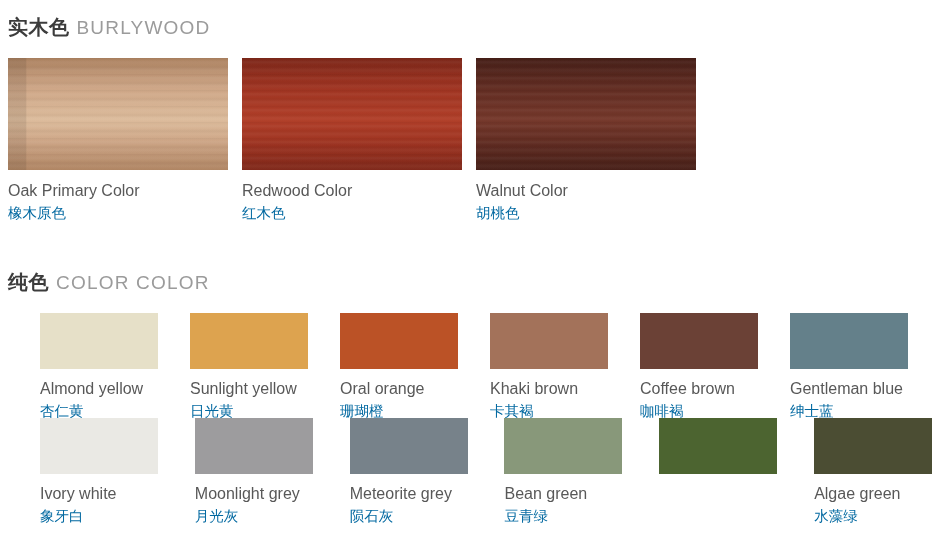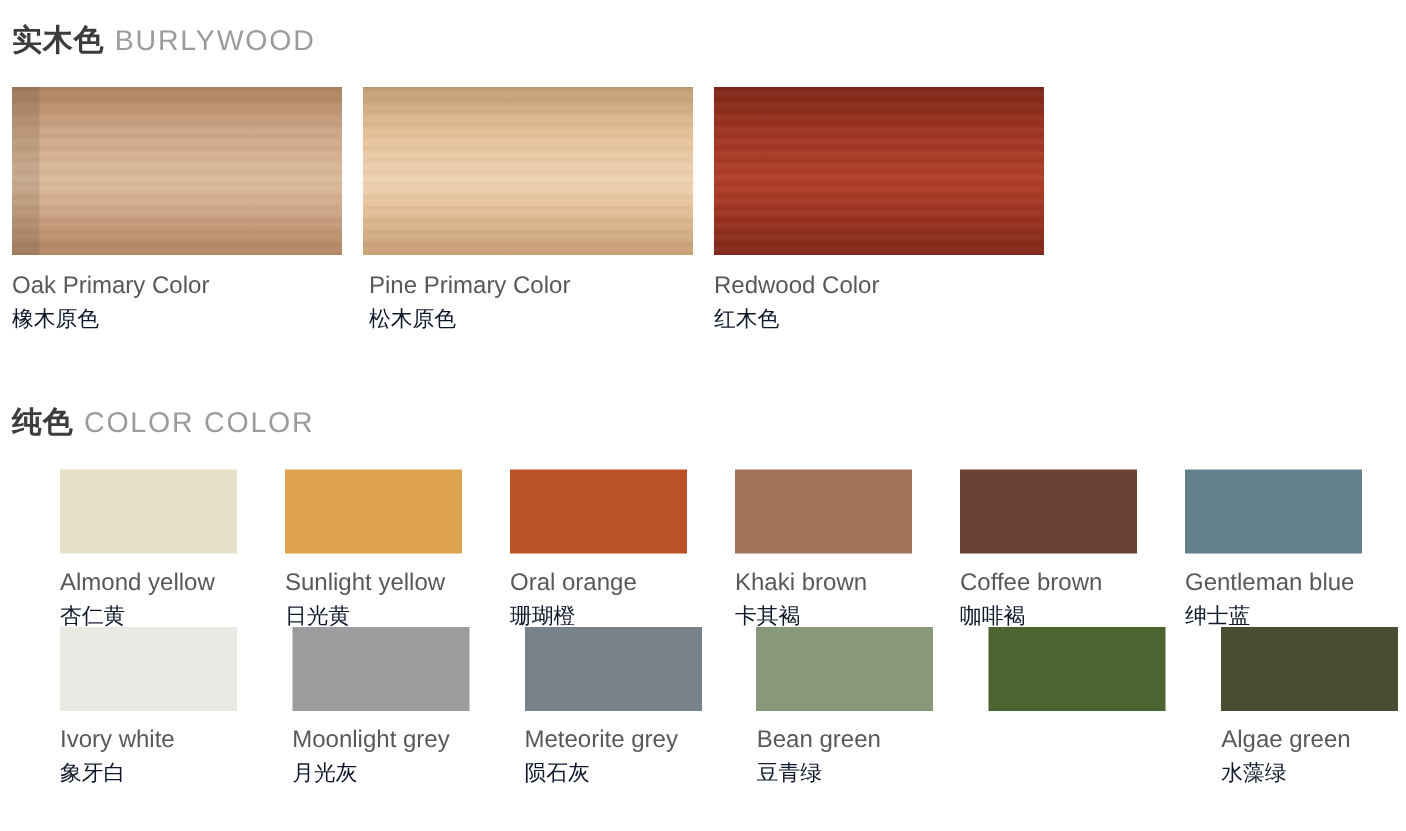--- a/index.html
+++ b/index.html
@@ -91,21 +91,21 @@
 
   
   .cap-en {
     font-size: 16px;
     color: #585858;
     line-height: 1.35;
     white-space: nowrap;
   }
   .cap-cn {
     font-size: 14.5px;
-    color: #0f172a;
+    color: #0369a1;
     line-height: 1.35;
     margin-top: 2px;
     white-space: nowrap;
   }
 
   
   .solid-row {
     position: absolute;
     left: 8px;
     width: 929px;
@@ -141,44 +141,44 @@
         <div class="grain arcs"></div>
         <div class="grain plank"></div>
         <div class="grain shade"></div>
       </div>
       <div class="wood-caption">
         <div class="cap-en">Oak Primary Color</div>
         <div class="cap-cn">橡木原色</div>
       </div>
     </div>
 
-    <div class="wood-item indent-1">
-      <div class="wood-swatch" style="background-color: rgb(226, 188, 148); background-image: linear-gradient(rgb(210, 168, 125) 0%, rgb(226, 188, 148) 22%, rgb(239, 210, 178) 55%, rgb(226, 188, 148) 78%, rgb(210, 168, 125) 100%);">
-        <div class="grain lines"></div>
-        <div class="grain arcs"></div>
-        <div class="grain shade"></div>
-      </div>
-      <div class="wood-caption">
-        <div class="cap-en">Pine Primary Color</div>
-        <div class="cap-cn">松木原色</div>
-      </div>
-    </div>
 
     <div class="wood-item">
       <div class="wood-swatch" style="background-color: rgb(156, 50, 32); background-image: linear-gradient(rgb(134, 42, 27) 0%, rgb(156, 50, 32) 22%, rgb(176, 62, 40) 55%, rgb(156, 50, 32) 78%, rgb(134, 42, 27) 100%);">
         <div class="grain lines"></div>
         <div class="grain arcs"></div>
         <div class="grain shade"></div>
       </div>
       <div class="wood-caption">
         <div class="cap-en">Redwood Color</div>
         <div class="cap-cn">红木色</div>
       </div>
     </div>
 
+    <div class="wood-item">
+      <div class="wood-swatch" style="background-color: rgb(94, 42, 32); background-image: linear-gradient(rgb(75, 33, 25) 0%, rgb(94, 42, 32) 22%, rgb(116, 55, 42) 55%, rgb(94, 42, 32) 78%, rgb(75, 33, 25) 100%);">
+        <div class="grain lines"></div>
+        <div class="grain arcs"></div>
+        <div class="grain shade"></div>
+      </div>
+      <div class="wood-caption">
+        <div class="cap-en">Walnut Color</div>
+        <div class="cap-cn">胡桃色</div>
+      </div>
+    </div>
 
   </div>
 
   <div class="section-title" id="title-solid">
     <span class="cn">纯色</span><span class="en">COLOR COLOR</span>
   </div>
 
   <div class="solid-row" id="solid-row-1">
 
     <div class="solid-item">

